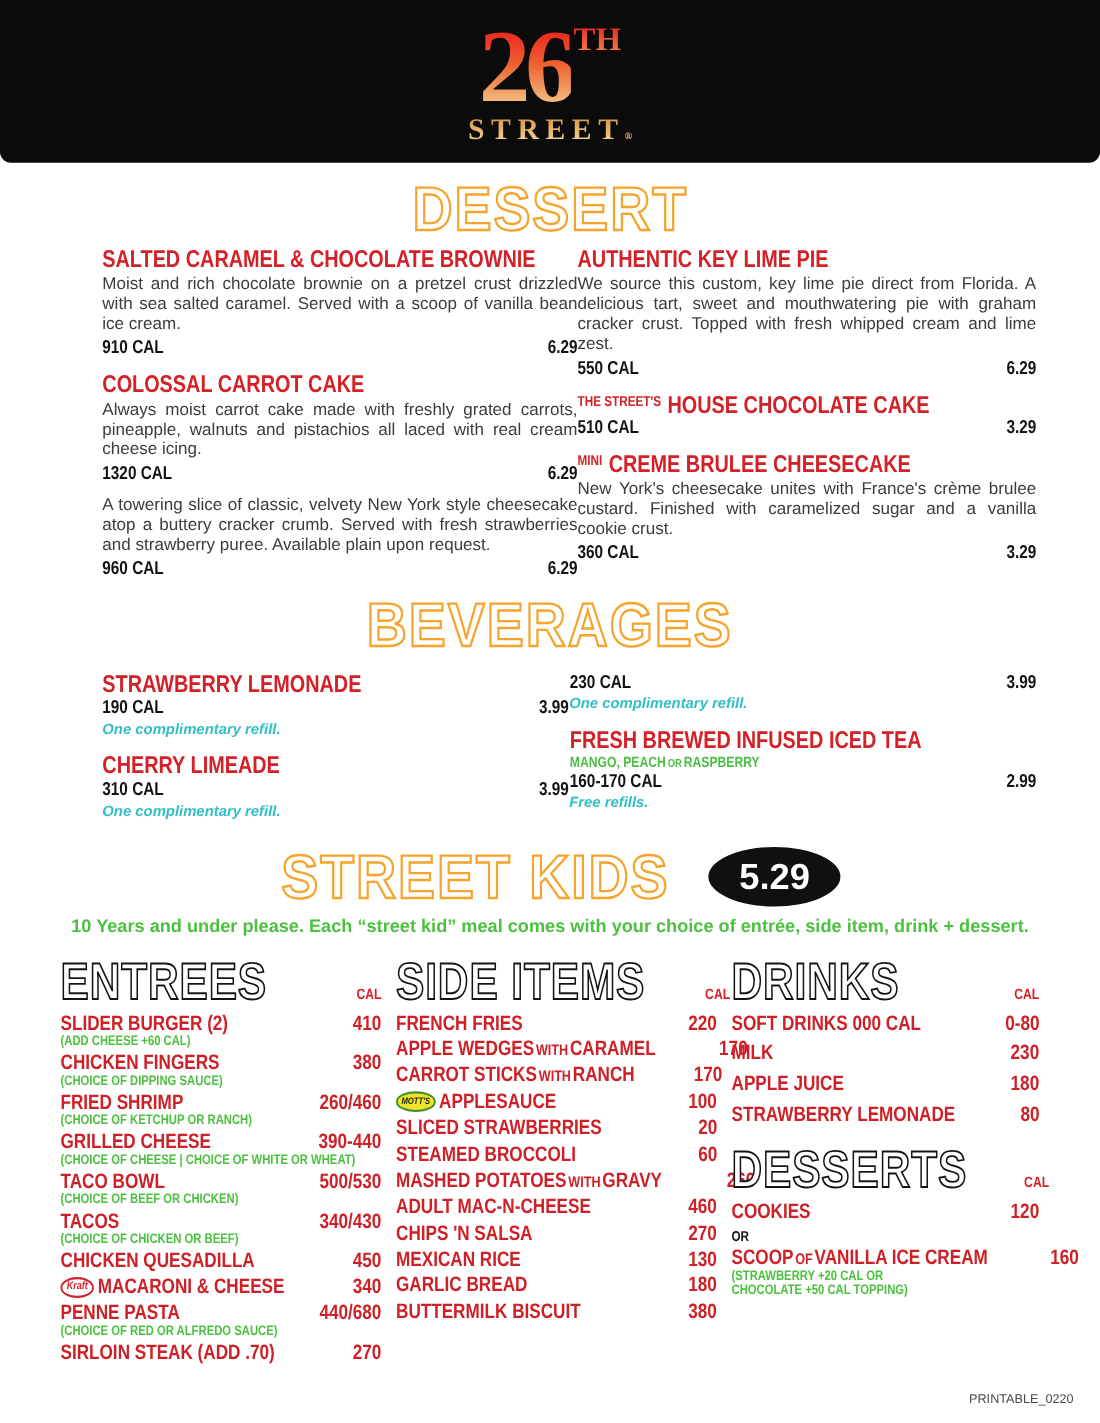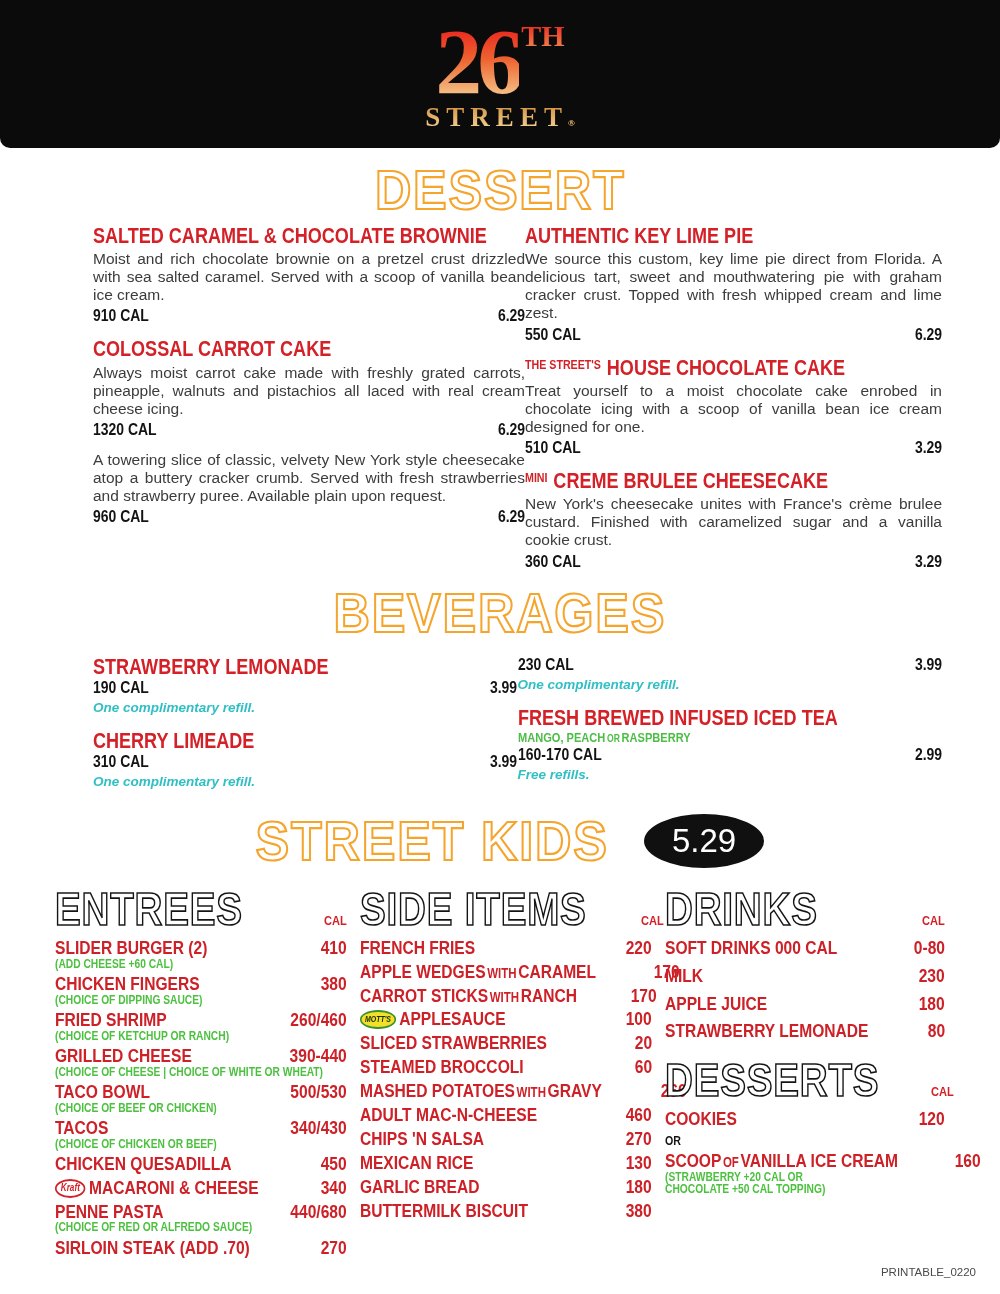--- a/index.html
+++ b/index.html
@@ -50,21 +50,21 @@
             font-weight:800; font-size:17px; color:#131313; }
   .bev-item { margin-bottom:14px; }
   .bev-sub { color:#4cbd45; font-weight:800; font-size:13.5px; margin-top:1px; }
   .bev-sub .k-small { font-size:10.5px; }
   .bev-note { color:#2fbfc4; font-style:italic; font-weight:700; font-size:13.5px; margin-top:2px; }
 
   
   .sk-head { display:flex; align-items:center; justify-content:center; margin-top:10px; }
   .sk-badge { background:#101010; color:#fff; border-radius:50%; width:120px; height:54px;
               display:flex; align-items:center; justify-content:center;
-              font-size:33px; font-weight:400; margin-left:16px; }
+              font-size:33px; font-weight:700; margin-left:16px; }
   .sk-tagline { color:#4cc13f; font-weight:700; font-size:16.5px; text-align:center; margin-top:8px; }
 
   
   .kids-grid { display:flex; justify-content:space-between; padding:0 55px; margin-top:16px; }
   .k-col { width:292px; }
   .k-col.last { width:280px; }
   .k-head { display:flex; justify-content:space-between; align-items:baseline; margin-bottom:6px; }
   .k-callabel { color:#d42027; font-weight:800; font-size:13.5px; }
   .k-row { display:flex; justify-content:space-between; align-items:baseline; line-height:1.1; margin-top:3px; }
   .k-name { color:#cd2027; font-weight:800; font-size:19px; }
@@ -128,21 +128,20 @@
       <div class="d-item">
         <div class="d-name"><span class="cond">AUTHENTIC KEY LIME PIE</span></div>
         <p class="d-desc">We source this custom, key lime pie direct from Florida. A delicious tart, sweet and mouthwatering pie with graham cracker crust. Topped with fresh whipped cream and lime zest.</p>
         <div class="d-meta">
           <span class="cond">550 CAL</span>
           <span class="cond-r">6.29</span>
         </div>
       </div>
       <div class="d-item">
         <div class="d-name"><span class="cond"><span class="d-prefix">THE STREET'S</span> <span>HOUSE CHOCOLATE CAKE</span></span></div>
-        <p class="d-desc">Treat yourself to a moist chocolate cake enrobed in chocolate icing with a scoop of vanilla bean ice cream designed for one.</p>
         <div class="d-meta">
           <span class="cond">510 CAL</span>
           <span class="cond-r">3.29</span>
         </div>
       </div>
       <div class="d-item">
         <div class="d-name"><span class="cond"><span class="d-prefix">MINI</span> <span>CREME BRULEE CHEESECAKE</span></span></div>
         <p class="d-desc">New York's cheesecake unites with France's crème brulee custard. Finished with caramelized sugar and a vanilla cookie crust.</p>
         <div class="d-meta">
           <span class="cond">360 CAL</span>
@@ -192,20 +191,21 @@
       </div>
     </div>
   </div>
 
   <div class="sk-head">
     <span class="sec-title"><span class="cond-c">STREET KIDS</span></span>
     <span class="sk-badge">
         <span>5.29</span>
       </span>
   </div>
+  <div class="sk-tagline">10 Years and under please. Each “street kid” meal comes with your choice of entrée, side item, drink + dessert.</div>
 
   <div class="kids-grid">
 
     <div class="k-col">
       <div class="k-head">
         <span class="sec-title-black"><span class="cond">ENTREES</span></span>
         <span class="k-callabel cond-r">CAL</span>
       </div>
       <div class="k-row">
           <span class="k-name cond">SLIDER BURGER (2)</span>

